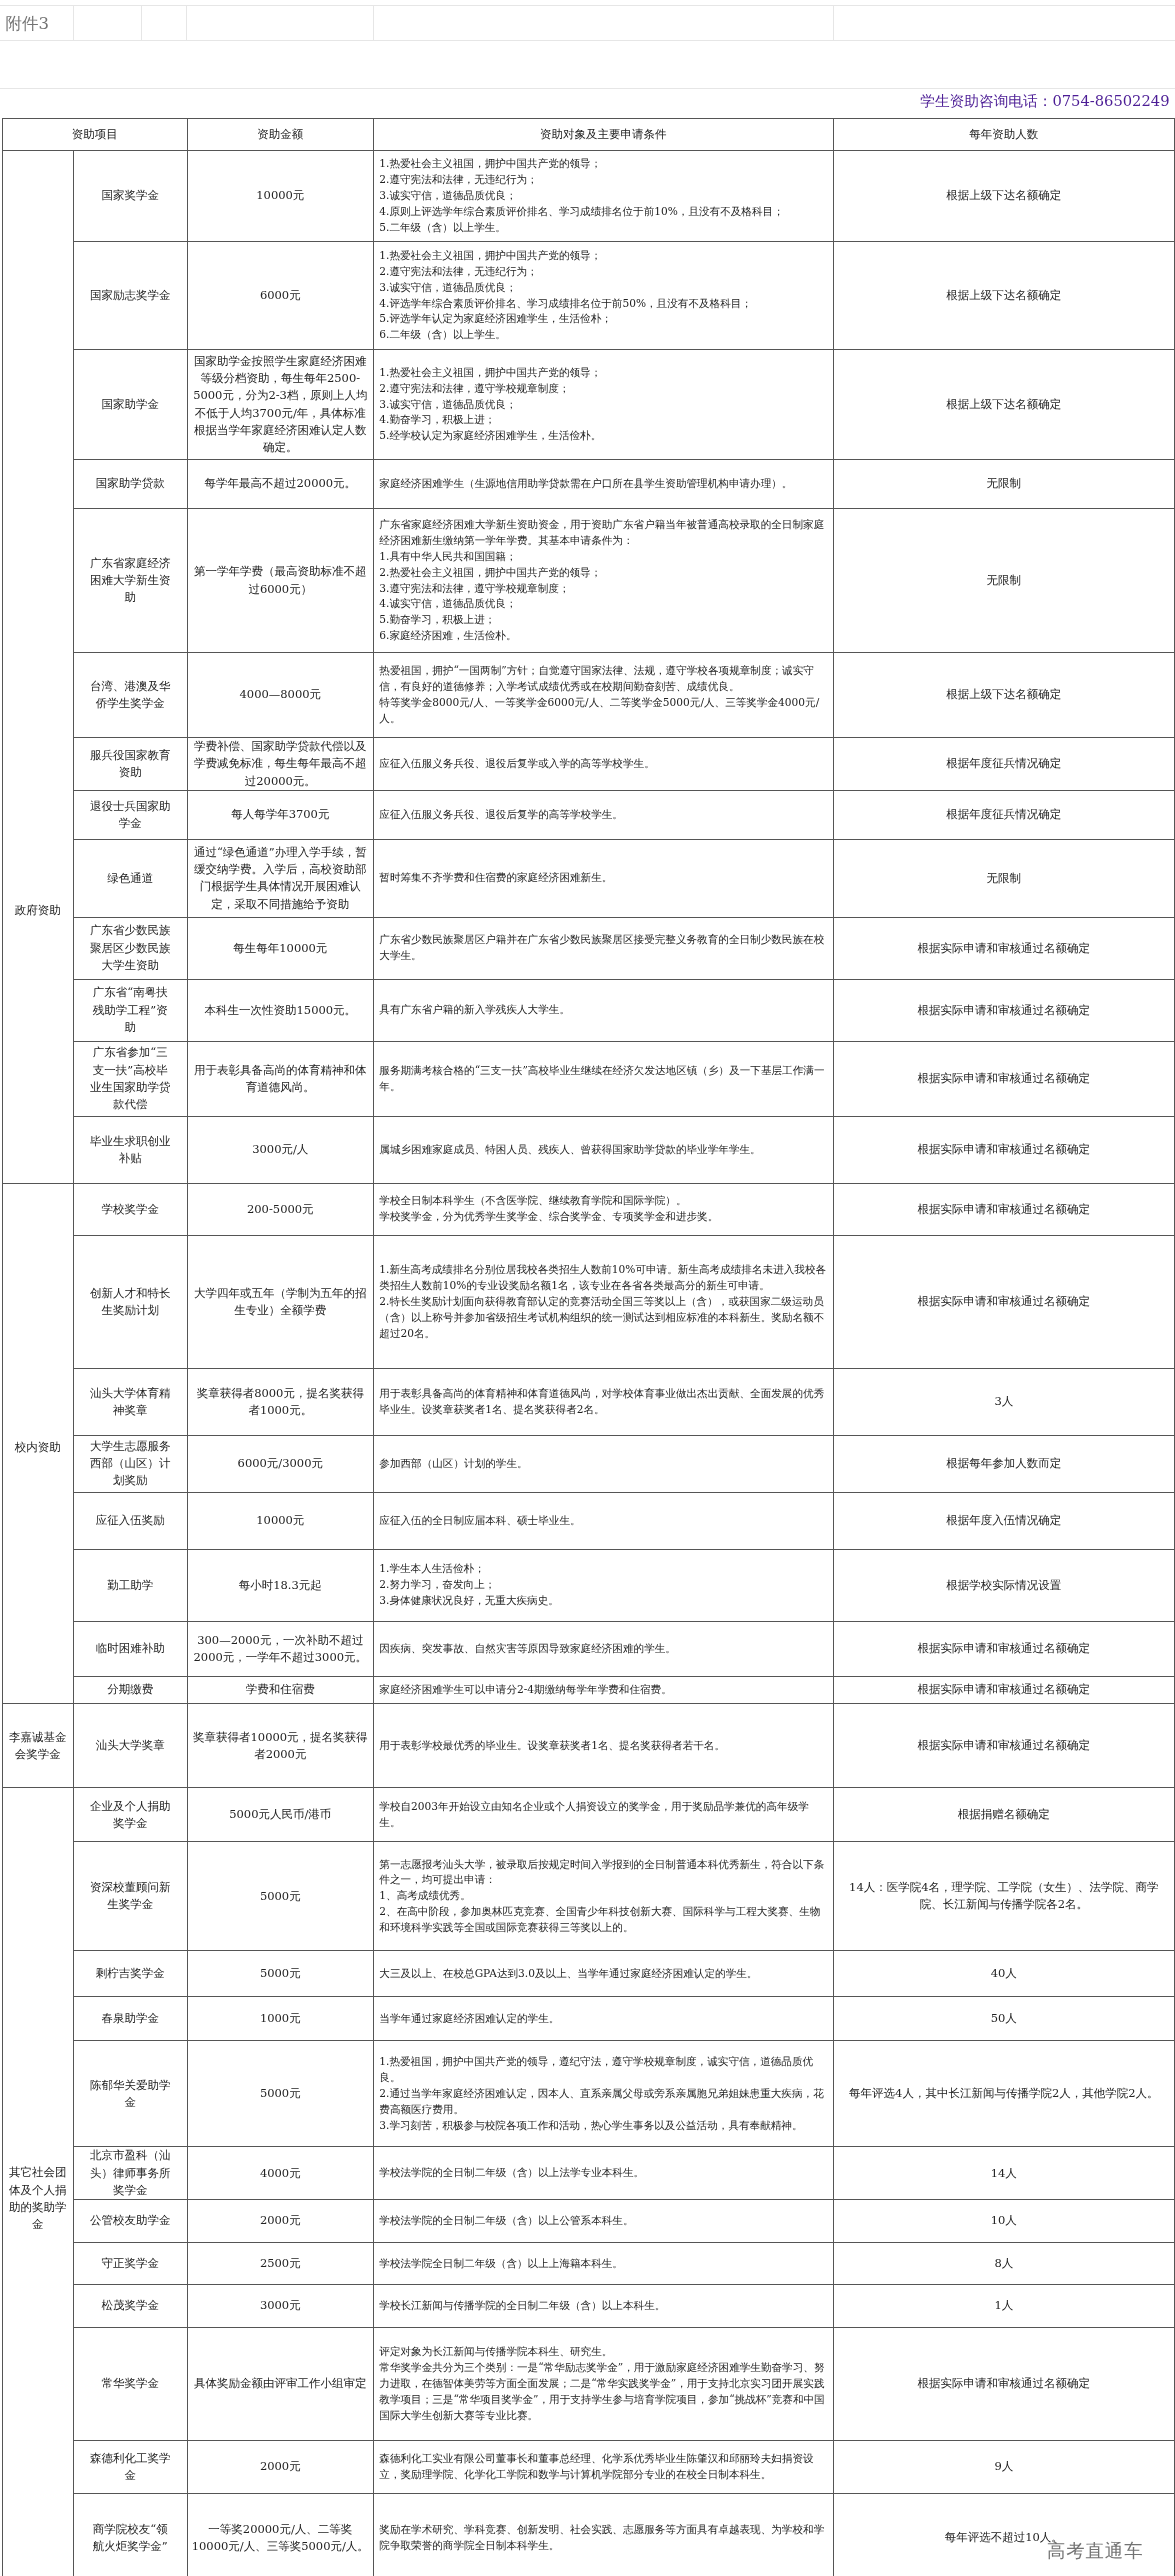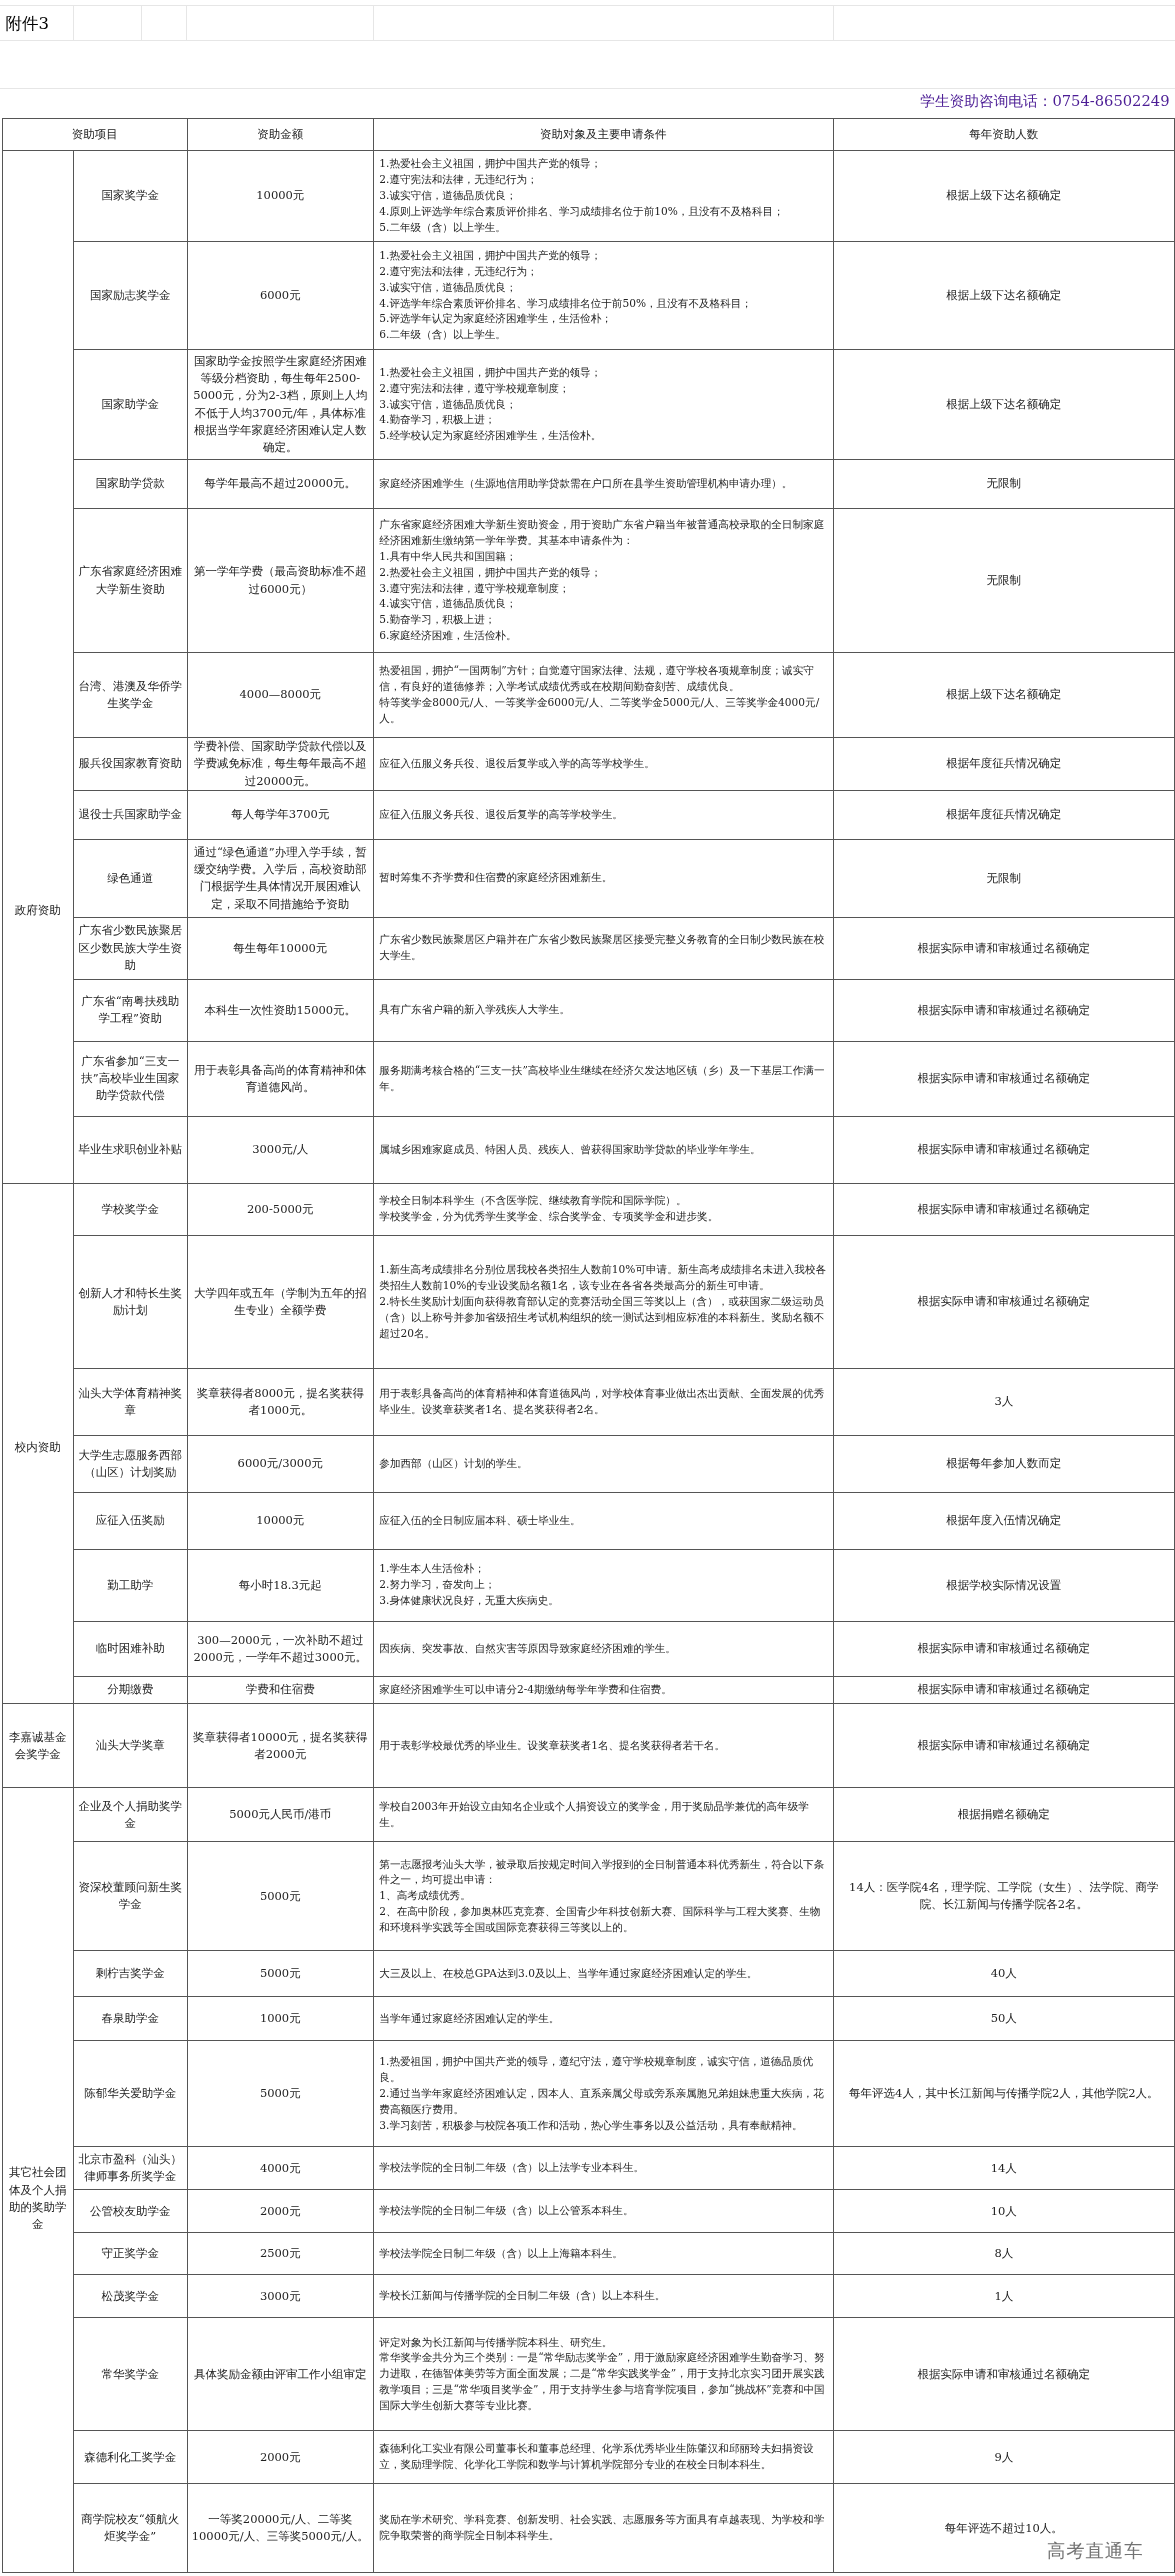--- a/index.html
+++ b/index.html
@@ -1,29 +1,29 @@
 <!DOCTYPE html>
 <html style="font-size:14.7px"><head>
 <meta charset="utf-8">
 <style>
   * { box-sizing: border-box; margin: 0; padding: 0; }
   html, body { width: 1175px; background: #ffffff; }
   body { font-family: "DejaVu Serif", "Liberation Serif", serif; color: #222; position: relative; height: 2576px; overflow: hidden; }
   .sheet-top { position: absolute; left: 0; top: 0; width: 1175px; height: 118px; }
   .grid-line-h { position: absolute; left: 0; width: 1175px; height: 0.9px; background: #e6e6e6; }
   .grid-line-v { position: absolute; top: 5.5px; width: 0.9px; height: 35px; background: #e6e6e6; }
-  .annex { position: absolute; left: 5.5px; top: 13px; font-size: 16.5px; color: #000000; }
+  .annex { position: absolute; left: 5.5px; top: 13px; font-size: 16.5px; color: #737373; }
   .doc-title { position: absolute; left: 0; width: 1175px; top: 44px; text-align: center; font-size: 24px; font-weight: bold; color: #111; letter-spacing: 0.9px; }
   .hotline { position: absolute; right: 5.5px; top: 92px; font-size: 14.7px; color: #4c1d95; }
   table.policy { position: absolute; left: 1.8px; top: 118px; width: 1171px; border-collapse: collapse; table-layout: fixed; font-size: 10.6px; line-height: 1.5; }
   table.policy td, table.policy th { border: 1.4px solid #555; vertical-align: middle; }
   table.policy th { font-weight: normal; font-size: 11.5px; height: 32px; }
   td.cat { text-align: center; padding: 0 3.7px; font-size: 11.5px; vertical-align: top; padding-top: 7.3px; }
   td.cat.mid { vertical-align: middle; padding-top: 0; }
-  td.item { text-align: center; padding: 0 4px; font-size: 11.5px; }
+  td.item { text-align: center; padding: 0 14px; font-size: 11.5px; }
   td.amt { text-align: center; padding: 0 3.7px; font-size: 11.5px; }
   td.cond { text-align: left; padding: 1.8px 5.5px; white-space: pre-line; font-size: 10.6px; }
   td.num { text-align: center; padding: 0 5.5px; font-size: 11.5px; }
   .watermark { position: absolute; left: 1047px; top: 2538px; font-family: "DejaVu Sans", "Liberation Sans", sans-serif; font-size: 18.4px; color: #737373; letter-spacing: 0.9px; }
 </style>
 </head>
 <body>
 
 <div class="sheet-top">
   <div class="grid-line-h" style="top:4.6px;"></div>

